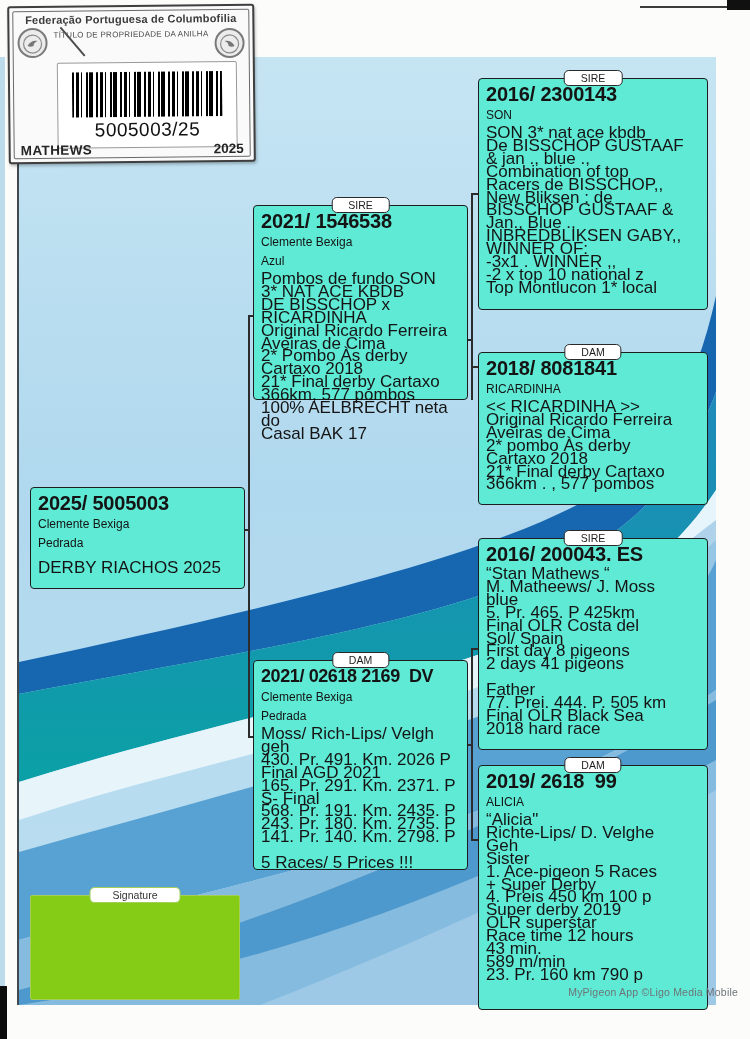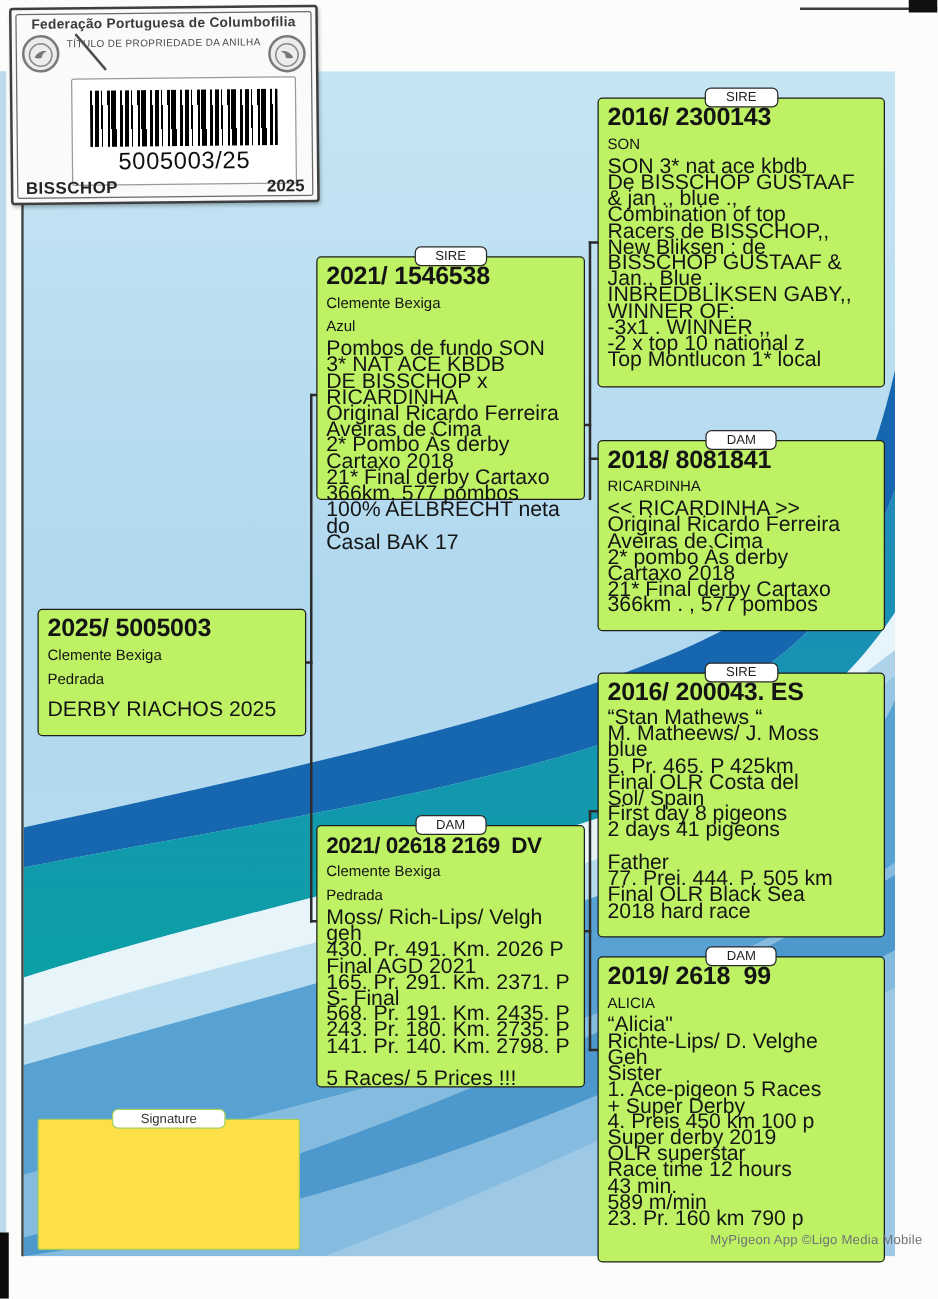--- a/index.html
+++ b/index.html
@@ -12,42 +12,42 @@
   
   .page-bg{position:absolute;left:0;top:0;width:750px;height:1039px;}
   .edge-sliver{position:absolute;left:0;top:57px;width:5px;height:948px;background:#bcdcec;}
   .edge-line{position:absolute;left:17px;top:57px;width:2px;height:948px;background:#41484e;}
   .artifact-topline{position:absolute;left:640px;top:6px;width:110px;height:2px;background:#3c3c3c;}
   .artifact-topcorner{position:absolute;left:727px;top:0;width:23px;height:10px;background:#101010;}
   .artifact-bottomleft{position:absolute;left:0;top:986px;width:7px;height:53px;background:#0c0c0c;}
 
   
   .pbox{
-    position:absolute;background:#bef264;border:1.6px solid #1d1d1d;border-radius:4px;
+    position:absolute;background:#5eead4;border:1.6px solid #1d1d1d;border-radius:4px;
     padding:3px 7px 2px 7px;box-sizing:border-box;color:#141414;
   }
   .tab{
     position:absolute;top:-9px;left:50%;transform:translateX(-50%);
     background:#fff;border:1.4px solid #2a2a2a;border-radius:5px;
     font-size:10.5px;line-height:14px;padding:0 16px;color:#1d1d1d;white-space:nowrap;
   }
   .tab.green{border-color:#a4ce58;color:#333;}
   .ring{font-size:20px;font-weight:bold;line-height:24px;letter-spacing:-0.2px;white-space:pre;}
   .ring-tight{font-size:18px;letter-spacing:-0.4px;}
   .names{font-size:12px;line-height:19px;white-space:pre-line;}
   .details{font-size:17px;line-height:12.9px;white-space:pre-line;margin-top:2px;}
   #box-subject .details{margin-top:9px;}
 
   
   .conn{position:absolute;background:#2c2c2c;}
 
   
   .sigbox{
     position:absolute;left:30px;top:895px;width:210px;height:105px;
-    background:#fde047;border:1.6px solid #a4ce58;border-radius:2px;box-sizing:border-box;
+    background:#84cc16;border:1.6px solid #a4ce58;border-radius:2px;box-sizing:border-box;
   }
   .sigbox .tab{padding:0 22px;}
 
   
   .credit{
     position:absolute;right:12px;top:986px;font-size:10.5px;color:#6e7478;letter-spacing:.2px;
   }
 
   
   .cert{
@@ -289,15 +289,15 @@
     <svg width="22" height="22" viewBox="0 0 22 22">
       <circle cx="11" cy="11" r="9" fill="none" stroke="#8b8b8b" stroke-width="1.2"></circle>
       <path d="M16,13 C14,9 10,7 6,8 C9,9 10,11 10,13 C12,14 14,14 16,13 Z" fill="#777"></path>
     </svg>
   </div>
   <div class="pen-mark"></div>
   <div class="barcode-panel">
     <div class="barcode"></div>
     <div class="barcode-num">5005003/25</div>
   </div>
-  <div class="cert-country">BISSCHOP</div>
+  <div class="cert-country">MATHEWS</div>
   <div class="cert-year">2025</div>
 </div>
 
 </body></html>

